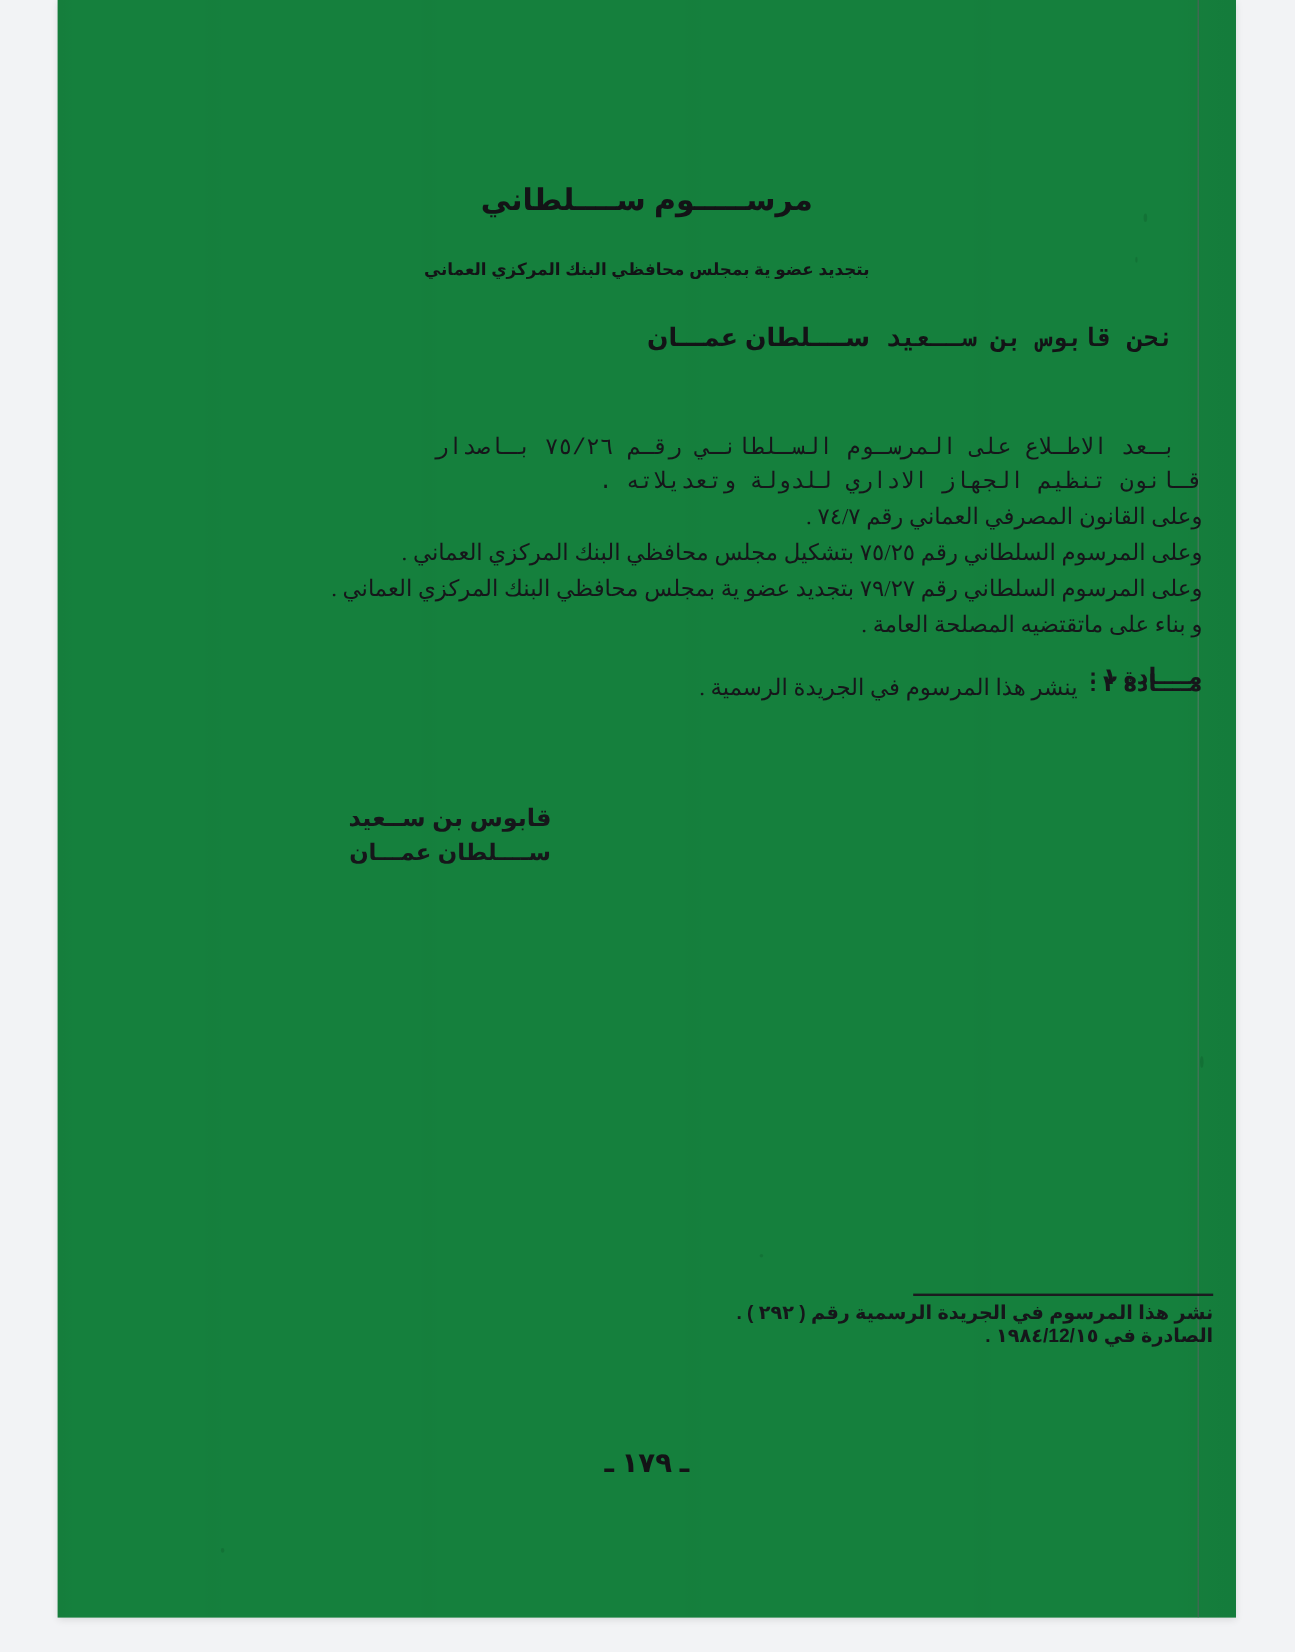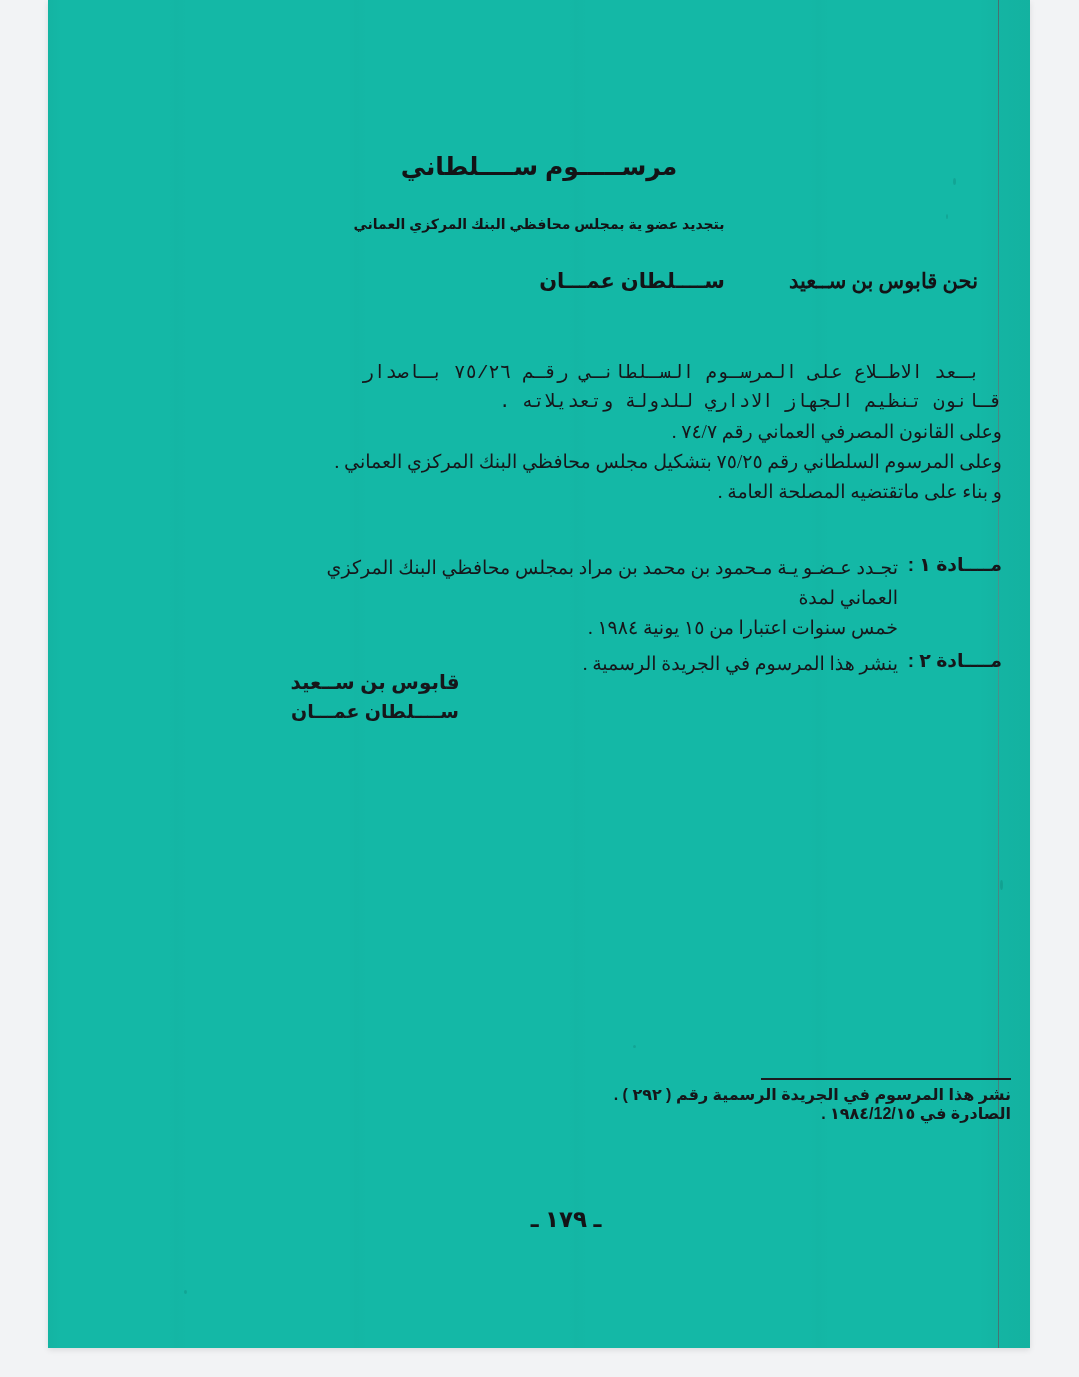--- a/index.html
+++ b/index.html
@@ -24,21 +24,21 @@
     background: #f2f3f5;
   }
 
   
   .paper {
     position: absolute;
     left: 48px;
     top: 0;
     width: 982px;
     height: 1348px;
-    background: #14b8a6;
+    background: #15803d;
     box-shadow: 0 2px 6px rgba(0,0,0,0.10);
     overflow: hidden;
   }
 
   
   .paper-grain {
     position: absolute;
     inset: 0;
     pointer-events: none;
     background:
@@ -126,21 +126,21 @@
   .sovereign-row {
     top: 269px;
     left: 0;
     width: 982px;
     height: 30px;
   }
   .sovereign-name {
     position: absolute;
     top: 0;
     right: 52px;
-    font-family: Liberation Serif, serif;
+    font-family: Liberation Mono, monospace;
     font-size: 21px;
     font-weight: 700;
     white-space: nowrap;
   }
   .sovereign-title {
     position: absolute;
     top: 0;
     right: 305px;
     font-family: "Liberation Sans", "DejaVu Sans", sans-serif;
     font-size: 21px;
@@ -267,21 +267,20 @@
   
   .folio {
     top: 1206px;
     left: 0;
     width: 982px;
     text-align: center;
     font-family: "Liberation Sans", "DejaVu Sans", sans-serif;
     font-size: 23px;
     font-weight: 700;
     letter-spacing: 1px;
-    padding-left: 27px;
   }
 
   
   .speck {
     position: absolute;
     background: rgba(0,0,0,0.10);
     border-radius: 50%;
     pointer-events: none;
   }
 </style>
@@ -311,32 +310,29 @@
       <div class="line sovereign-row">
         <span class="sovereign-name">نحن قابوس بن ســعيد</span>
         <span class="sovereign-title">ســــلطان عمـــان</span>
       </div>
 
       <div class="preamble">
         <div class="preamble-first">بـعد الاطـلاع على المرسـوم السـلطانـي رقـم ٧٥/٢٦ بـاصدار قـانون تنظيم الجهاز الاداري للدولة وتعديلاته .</div>
 
         <div class="whereas">وعلى القانون المصرفي العماني رقم ٧٤/٧ .</div>
         <div class="whereas">وعلى المرسوم السلطاني رقم ٧٥/٢٥ بتشكيل مجلس محافظي البنك المركزي العماني .</div>
+        <div class="whereas">وعلى المرسوم السلطاني رقم ٧٩/٢٧ بتجديد عضو ية بمجلس محافظي البنك المركزي العماني .</div>
         <div class="whereas">و بناء على ماتقتضيه المصلحة العامة .</div>
       </div>
 
 
       <div class="articles">
 
         <div class="article">
           <span class="article-label">مــــادة ١ :</span>
-          <div class="article-body">
-            <span>تجـدد عـضـو يـة مـحمود بن محمد بن مراد بمجلس محافظي البنك المركزي العماني لمدة</span>
-            <span class="cont">خمس سنوات اعتبارا من ١٥ يونية ١٩٨٤ .</span>
-          </div>
         </div>
 
         <div class="article">
           <span class="article-label">مــــادة ٢ :</span>
           <div class="article-body">
             <span>ينشر هذا المرسوم في الجريدة الرسمية .</span>
           </div>
         </div>
 
       </div>

